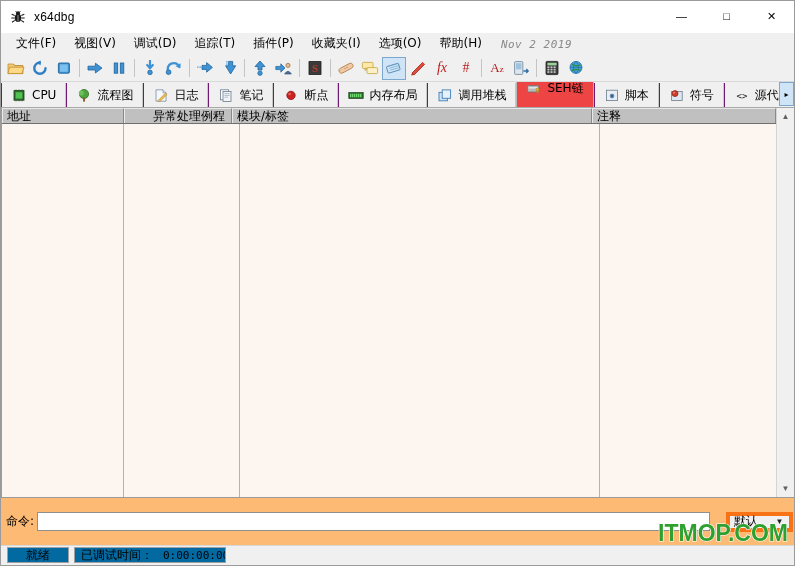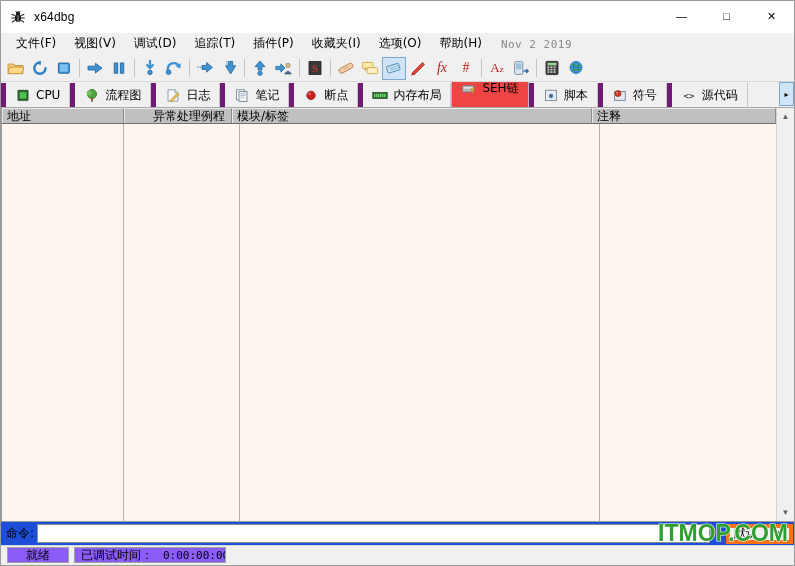--- a/index.html
+++ b/index.html
@@ -60,20 +60,21 @@
     padding: 2px 9px 3px 9px;
     font-family: "DejaVu Sans", sans-serif;
     white-space: nowrap;
     cursor: default;
   }
   .menu-date {
     font-size: 11px; color: #8a8a8a;
     margin-left: 10px;
     font-family: "DejaVu Sans Mono", monospace;
     letter-spacing: 0.5px;
+    font-style: italic;
   }
 
   
   .toolbar {
     height: 26px; min-height: 26px;
     background: #f0f0f0;
     display: flex; align-items: center;
     padding-left: 3px;
     border-bottom: 1px solid #d8d8d8;
   }
@@ -104,21 +105,21 @@
     border-bottom: 1px solid #a8a8a8;
     overflow: hidden;
   }
   .tab {
     height: 24px;
     display: flex; align-items: center;
     padding: 0 9px;
     font-size: 12px;
     color: #000;
     background: #f0f0f0;
-    border-left: 5px solid #701a75;
+    border-left: 1px solid #701a75;
     border-right: 1px solid #c8c8c8;
     box-sizing: border-box;
     white-space: nowrap;
     cursor: default;
     font-family: "DejaVu Sans", sans-serif;
   }
   .tab.active {
     background: #ef4444;
     border-top: 1px solid #b9b9b9;
     border-left: 1px solid #b9b9b9;
@@ -206,24 +207,24 @@
     width: 17px; height: 17px;
     display: flex; align-items: center; justify-content: center;
     font-size: 8px; color: #606060;
     background: #f0f0f0;
   }
   .vs-track { flex:1 1 auto; width: 17px; background: #f0f0f0; }
 
   
   .cmdbar {
     height: 23px; min-height: 23px;
-    background: #1d4ed8;
+    background: #fdba74;
     display: flex; align-items: center;
     border-top: 1px solid #9b9b9b;
-    padding: 0 1px;
+    padding: 12px 1px;
     position: relative;
     justify-content: space-between;
   }
   .cmd-label {
     font-size: 12px; color: #000;
     padding: 0 3px 0 4px;
     font-family: "DejaVu Sans", sans-serif;
     white-space: nowrap;
   }
   .cmd-input {
@@ -264,21 +265,21 @@
   .statusbar {
     height: 20px; min-height: 20px;
     background: #f0f0f0;
     display: flex; align-items: stretch;
     border-top: 1px solid #d8d8d8;
     padding: 1px 2px 2px 2px;
     box-sizing: border-box;
   }
   .sb-panel {
     border: 1px solid #a0a0a0;
-    background: #8b5cf6;
+    background: #0369a1;
     box-sizing: border-box;
     display: flex; align-items: center;
     font-size: 12px; color: #000;
     font-family: "DejaVu Sans", sans-serif;
     white-space: nowrap;
     overflow: hidden;
   }
   .sb-ready {
     width: 62px; min-width: 62px;
     justify-content: center;
@@ -607,20 +608,29 @@
             <rect x="6" y="4.8" width="1.4" height="3.4"></rect>
               <rect x="8" y="4.8" width="1.4" height="3.4"></rect>
             <rect x="10" y="4.8" width="1.4" height="3.4"></rect>
               <rect x="12" y="4.8" width="1.4" height="3.4"></rect>
           </g>
         </svg>
       </span>
       <span>内存布局</span>
     </div>
 
+    <div class="tab">
+      <span class="tab-ico">
+        <svg width="14" height="13" viewBox="0 0 14 13">
+          <rect x="1" y="3.4" width="8.4" height="8.4" fill="#cfe3f5" stroke="#3f7fb8" stroke-width="0.9"></rect>
+          <rect x="4.2" y="0.9" width="8.4" height="8.4" fill="#e6f1fb" stroke="#3f7fb8" stroke-width="0.9"></rect>
+        </svg>
+      </span>
+      <span>调用堆栈</span>
+    </div>
 
     <div class="tab active">
       <span class="tab-ico">
         <svg width="16" height="13" viewBox="0 0 16 13">
           <rect x="1.4" y="3.6" width="11.4" height="6.4" rx="1" fill="#b9b9b9" stroke="#6e6e6e" stroke-width="0.8"></rect>
           <rect x="2.8" y="5" width="8.6" height="1.6" fill="#e2e2e2"></rect>
           <path d="M10 6.8 l3.2 0 l-1.6 5 z" fill="#ffd24a" stroke="#a8811a" stroke-width="0.7"></path>
           <text x="11.6" y="11.1" font-size="4.4" text-anchor="middle" fill="#5a4400" font-family="Liberation Sans, sans-serif">!</text>
         </svg>
       </span>

